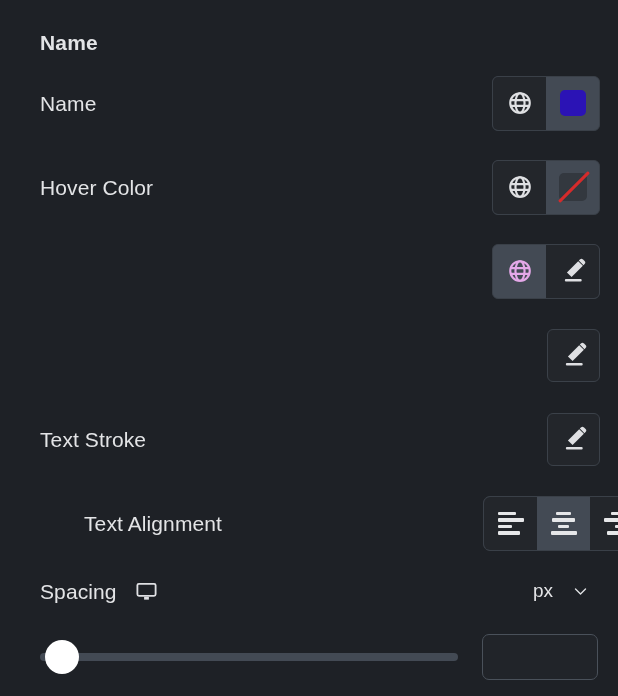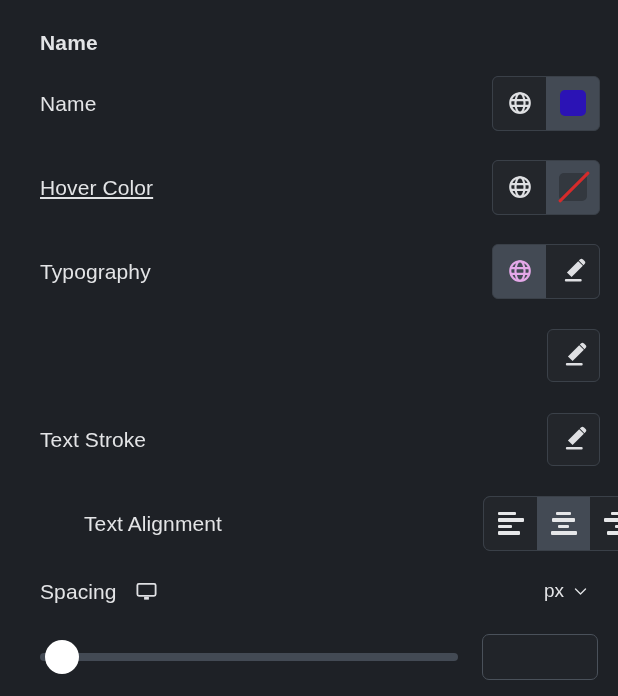--- a/index.html
+++ b/index.html
@@ -157,21 +157,21 @@
     padding-right: 30px;
   }
   .spacing-left {
     display: flex;
     align-items: center;
     gap: 18px;
   }
   .unit-select {
     display: flex;
     align-items: center;
-    gap: 9px;
+    gap: 20px;
     font-size: 19px;
     color: #e3e4e6;
   }
 
   
   #slider-row {
     position: absolute;
     left: 0;
     width: 618px;
     display: flex;
@@ -238,21 +238,21 @@
             <line x1="3" y1="14.7" x2="21" y2="14.7" stroke="#dfe0e3" stroke-width="2"></line>
           </svg>
         </div>
         <div class="seg-btn alt-bg">
           <span class="swatch" id="color-swatch" style="background: rgb(43, 19, 181);"></span>
         </div>
       </div>
     </div>
   </div>
 
-  <div class="row" id="row-hover-color" style="top:145px;text-decoration:underline;">
+  <div class="row" id="row-hover-color" style="top:145px;">
     <div class="row-label">Hover Color</div>
     <div class="row-controls">
       <div class="seg">
         <div class="seg-btn">
           <svg class="icon" width="26" height="26" viewBox="0 0 24 24">
             <circle cx="12" cy="12" r="9" fill="none" stroke="#dfe0e3" stroke-width="2"></circle>
             <ellipse cx="12" cy="12" rx="4.2" ry="9" fill="none" stroke="#dfe0e3" stroke-width="2"></ellipse>
             <line x1="3" y1="9.3" x2="21" y2="9.3" stroke="#dfe0e3" stroke-width="2"></line>
             <line x1="3" y1="14.7" x2="21" y2="14.7" stroke="#dfe0e3" stroke-width="2"></line>
           </svg>
@@ -260,21 +260,20 @@
         <div class="seg-btn alt-bg">
           <span class="swatch-empty">
             <span class="slash"></span>
           </span>
         </div>
       </div>
     </div>
   </div>
 
   <div class="row" id="row-typography" style="top:229px;">
-    <div class="row-label">Typography</div>
     <div class="row-controls">
       <div class="seg">
         <div class="seg-btn alt-bg">
           <svg class="icon" width="26" height="26" viewBox="0 0 24 24">
             <circle cx="12" cy="12" r="9" fill="none" stroke="#e4a8e8" stroke-width="2"></circle>
             <ellipse cx="12" cy="12" rx="4.2" ry="9" fill="none" stroke="#e4a8e8" stroke-width="2"></ellipse>
             <line x1="3" y1="9.3" x2="21" y2="9.3" stroke="#e4a8e8" stroke-width="2"></line>
             <line x1="3" y1="14.7" x2="21" y2="14.7" stroke="#e4a8e8" stroke-width="2"></line>
           </svg>
         </div>

